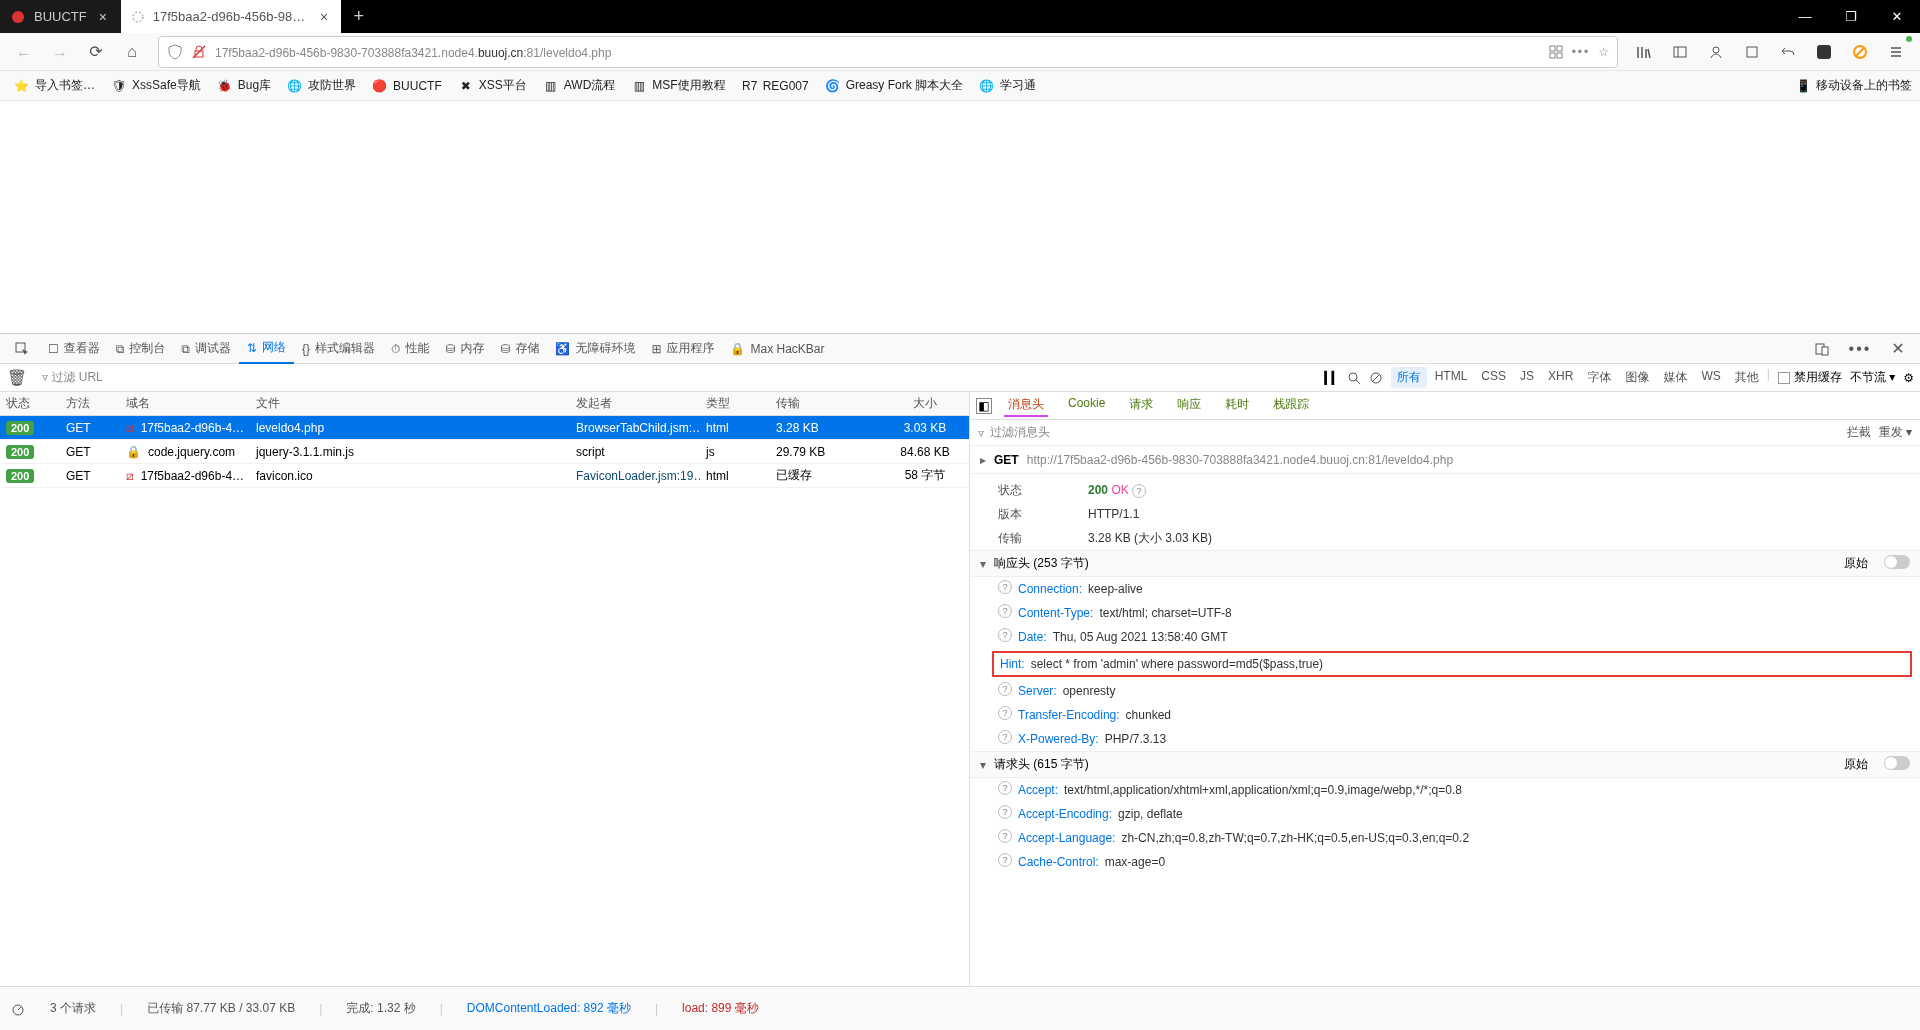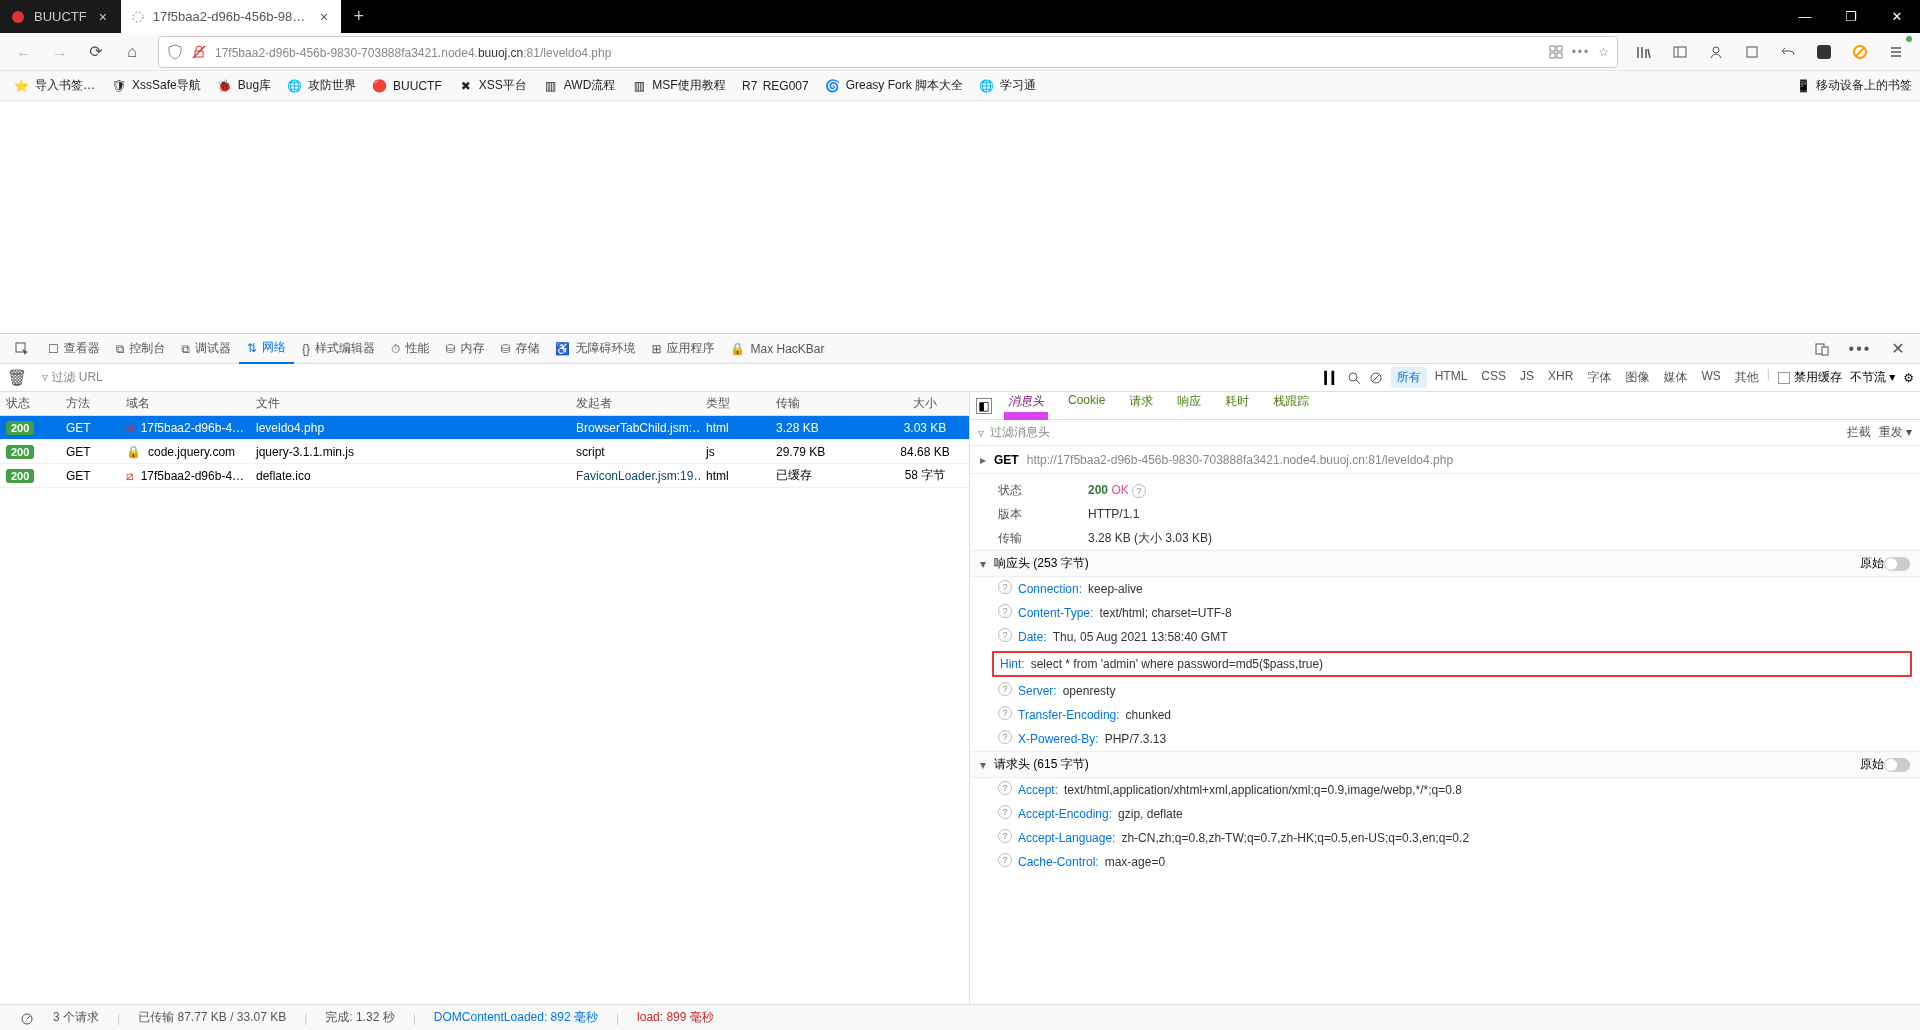--- a/index.html
+++ b/index.html
@@ -55,44 +55,44 @@
 .badge{display:inline-block;background:#43a047;color:#fff;font-weight:bold;padding:1px 5px;border-radius:3px;font-size:11px;}
 .lock{color:#888;margin-right:3px;}
 .net-row .domain{display:flex;align-items:center;gap:4px;overflow:hidden;}
 .net-row.selected .lock{color:#fff;}
 .link{color:#0c4a6e;}
 .net-row.selected .link{color:#fff;}
 
 .net-right{flex:1;display:flex;flex-direction:column;min-height:0;overflow:hidden;}
 .nr-tabs{height:28px;border-bottom:1px solid #ddd;display:flex;align-items:center;padding:0 6px;gap:12px;}
 .nr-tab{color:#4d7c0f;padding:2px 4px;}
-.nr-tab.active{color:#701a75;border-bottom:8px solid #d946ef;font-style:italic;}
+.nr-tab.active{color:#c2410c;border-bottom:2px solid #d946ef;}
 .nr-filter{height:26px;border-bottom:1px solid #eee;display:flex;align-items:center;padding:0 8px;gap:6px;color:#888;}
 .nr-filter .right{margin-left:auto;display:flex;gap:8px;color:#555;}
 .nr-getline{height:28px;display:flex;align-items:center;padding:0 10px;border-bottom:1px solid #eee;gap:8px;}
 .nr-getline .method{font-weight:bold;}
 .nr-getline .url{color:#888;}
 .nr-body{flex:1;overflow:auto;padding:4px 0;}
 .nr-kv{display:flex;padding:3px 10px 3px 28px;gap:8px;line-height:18px;}
 .nr-kv .k{color:#555;min-width:82px;}
 .nr-kv .v{color:#333;}
 .nr-section{display:flex;align-items:center;padding:4px 10px;border-top:1px solid #eee;border-bottom:1px solid #eee;background:#fafafa;gap:8px;}
 .nr-section .tri{color:#666;}
 .nr-section .lbl{font-weight:normal;}
-.nr-section .raw{margin-left:auto;display:flex;align-items:center;gap:0;}
+.nr-section .raw{margin-left:auto;display:flex;gap:16px;}
 .toggle{width:26px;height:14px;border-radius:7px;background:#ccc;position:relative;}
 .toggle::after{content:"";position:absolute;width:12px;height:12px;background:#fff;border-radius:50%;top:1px;left:1px;}
 .hdr{display:flex;padding:3px 10px 3px 28px;gap:6px;align-items:flex-start;line-height:18px;}
 .hdr .q{width:14px;height:14px;border:1px solid #bbb;border-radius:50%;display:flex;align-items:center;justify-content:center;font-size:9px;color:#888;flex-shrink:0;}
 .hdr .hk{color:#0074e8;}
 .hdr .hv{color:#333;}
 .hdr.boxed{border:2px solid #e53935;margin:2px 8px 2px 22px;padding:2px 6px;}
 .nr-square{width:16px;height:16px;border:1px solid #888;display:flex;align-items:center;justify-content:center;}
 
-.statusbar{height:26px;border-top:1px solid #ddd;display:flex;align-items:center;padding:0 19px;gap:18px;color:#555;background:#f9f9fa;}
+.statusbar{height:44px;border-top:1px solid #ddd;display:flex;align-items:center;padding:0 10px;gap:24px;color:#555;background:#f9f9fa;}
 .statusbar .sep{color:#ccc;}
 .green{color:#2e7d32;font-weight:bold;}
 .status-ok{color:#ec4899;}
 .domc{color:#0074e8;}
 .loadc{color:#c62828;}
 svg{display:block;}
 </style>
 </head>
 <body>
 
@@ -415,21 +415,21 @@
             </div>
             <div class="net-row">
     <div class="col c-status"><span class="badge">200</span></div>
     <div class="col c-method">GET</div>
     <div class="col c-domain">
                 <div class="domain">
                   <span class="lock" style="color:#d33;">⧄</span>
                   <span>17f5baa2-d96b-4…</span>
                 </div>
               </div>
-    <div class="col c-file">deflate.ico</div>
+    <div class="col c-file">favicon.ico</div>
     <div class="col c-init"><span class="link">FaviconLoader.jsm:19…</span></div>
     <div class="col c-type">html</div>
     <div class="col c-trans">已缓存</div>
     <div class="col c-size">58 字节</div>
             </div>
           </div>
       </div>
 
       <div class="net-right">
         <div class="nr-tabs">

